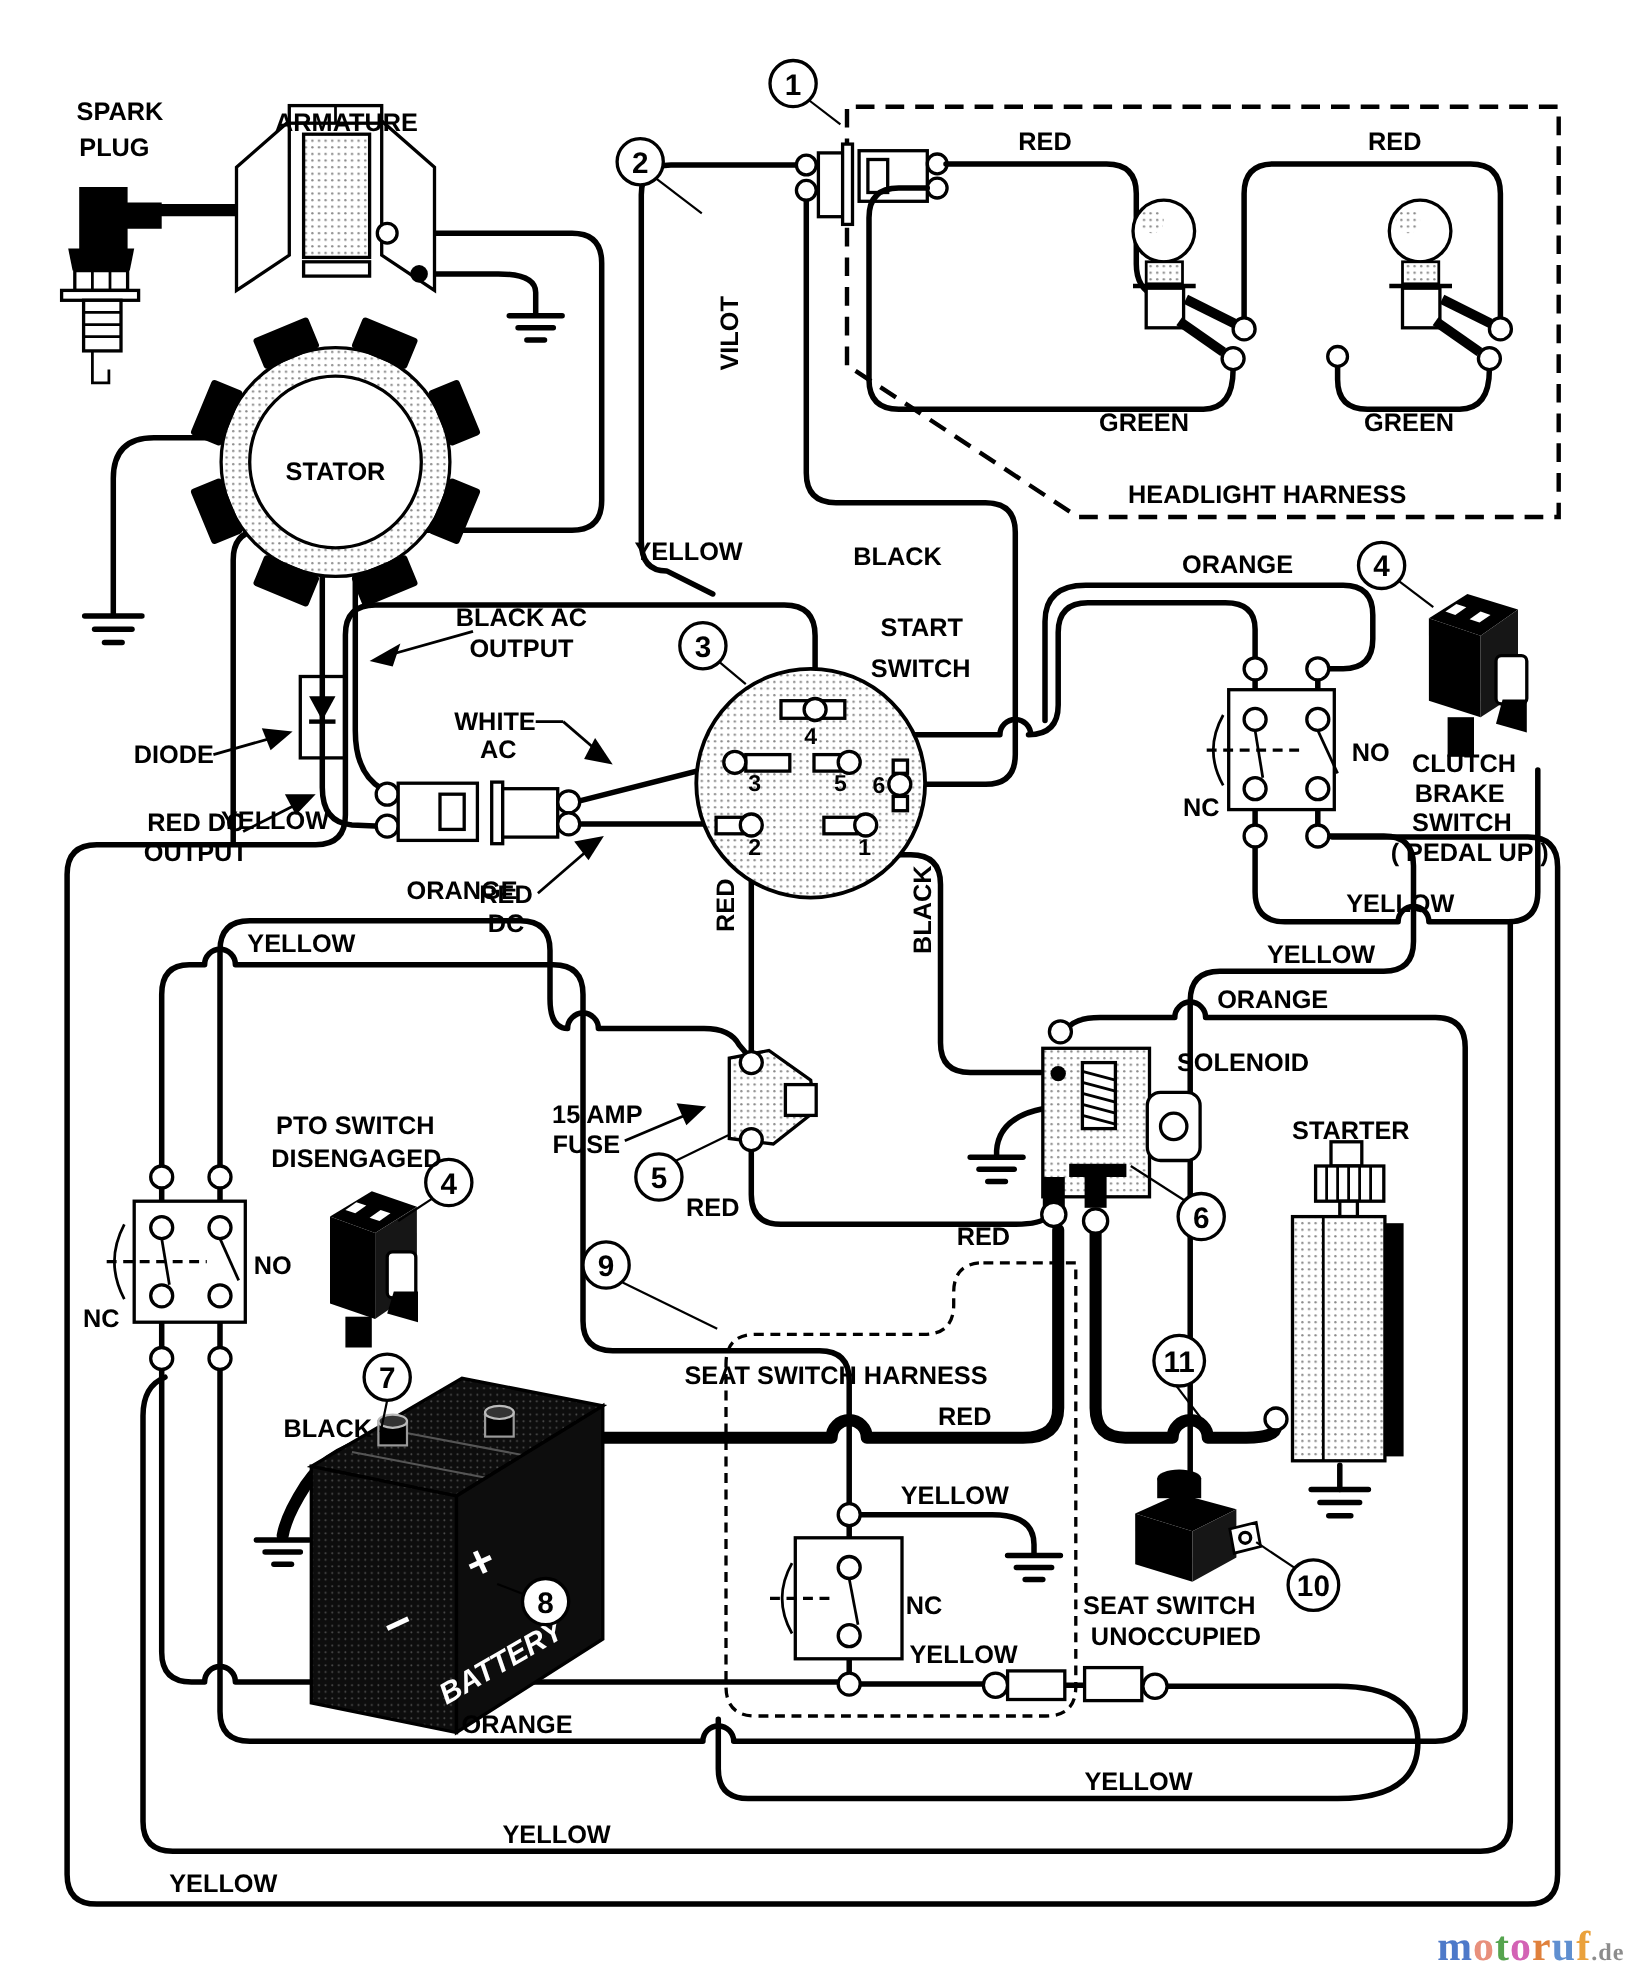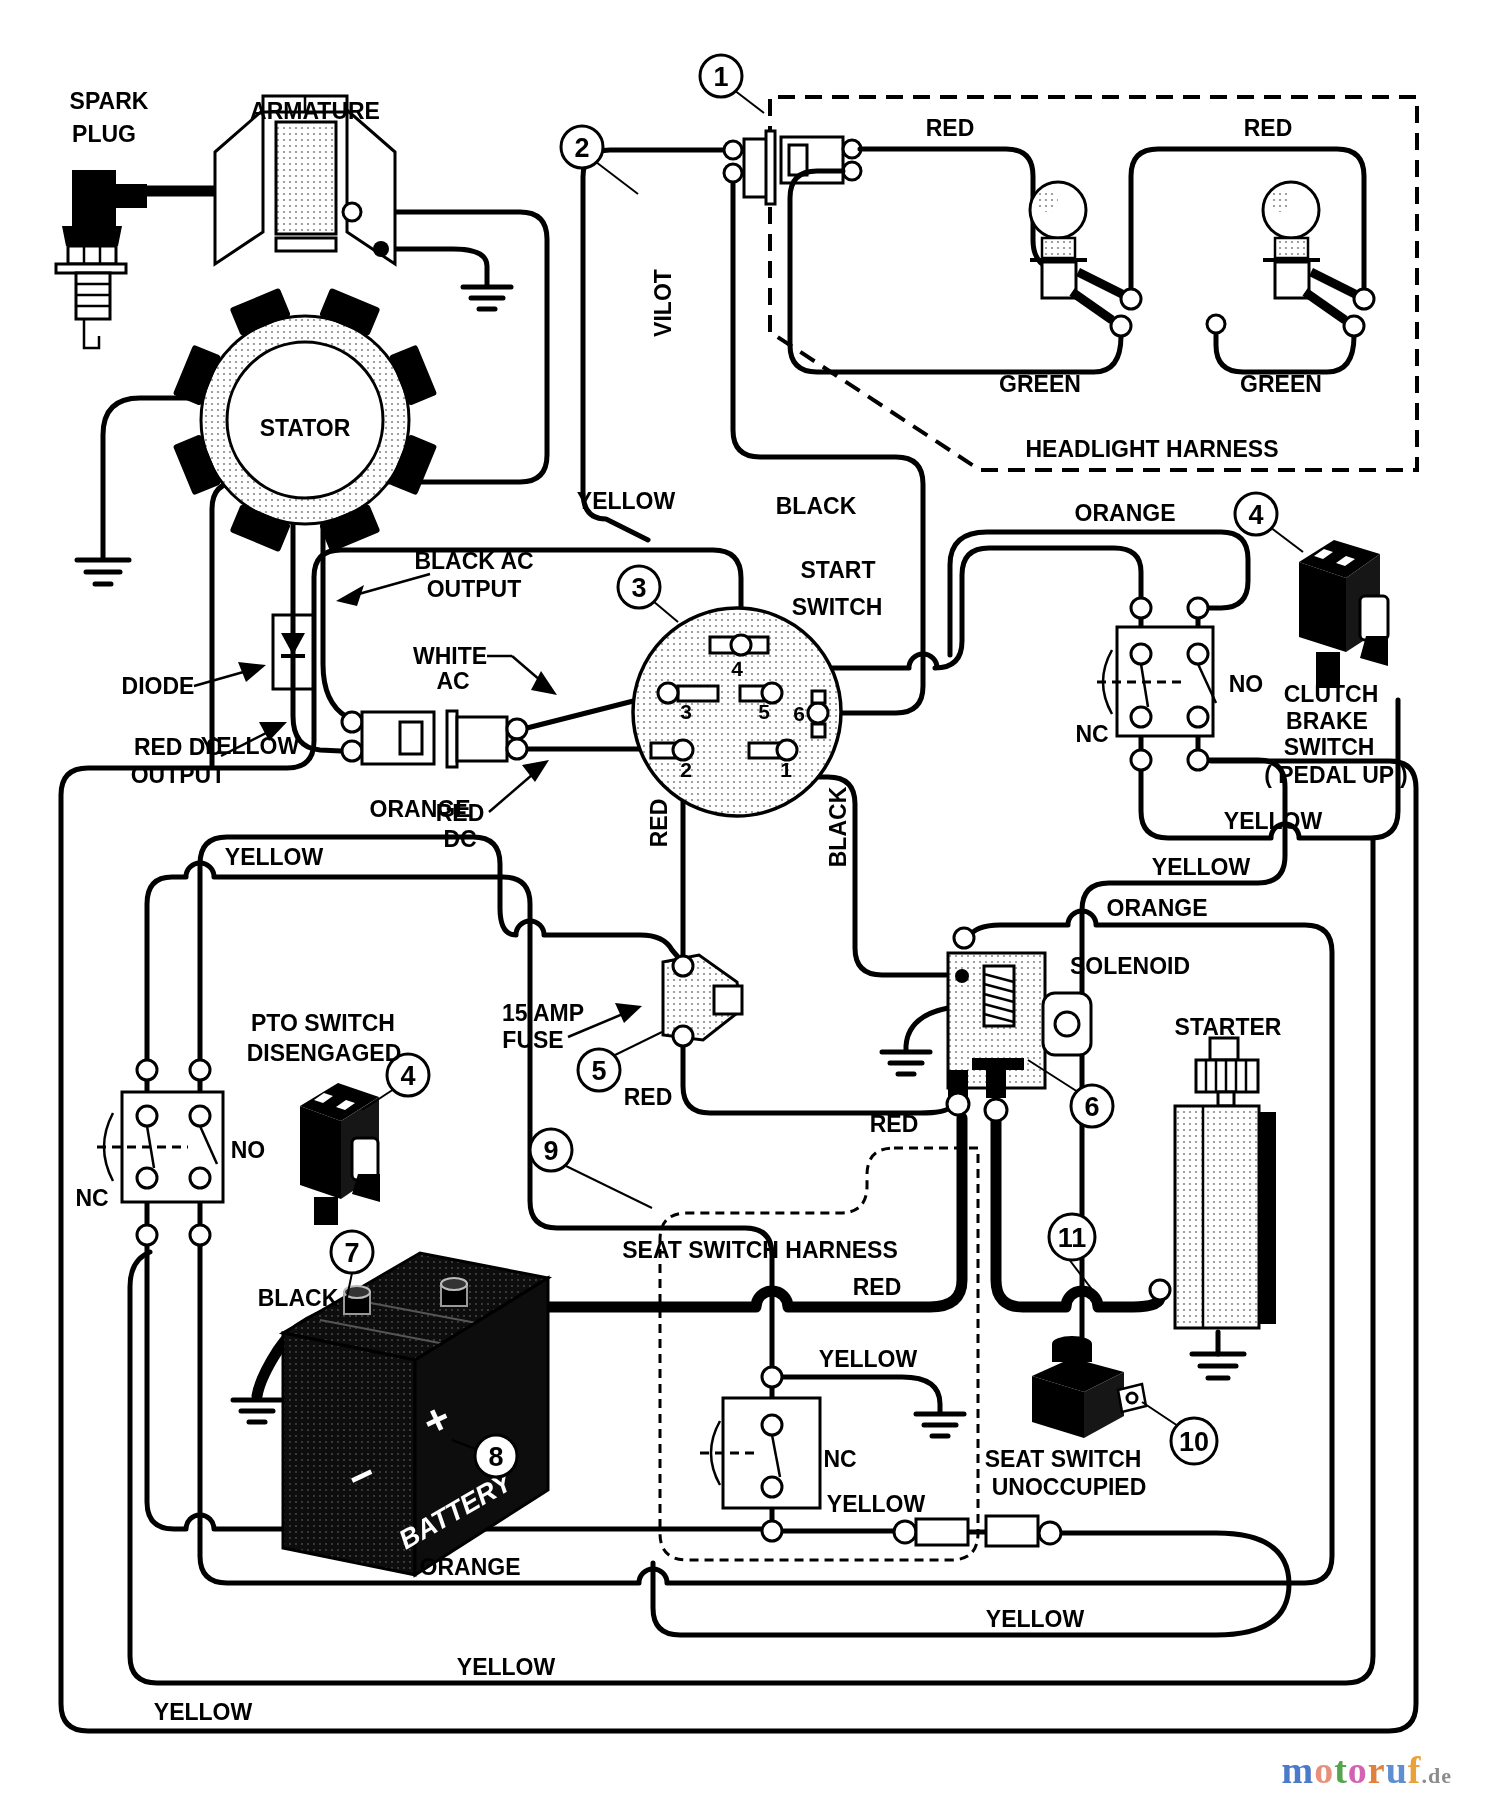--- a/index.html
+++ b/index.html
@@ -13,21 +13,21 @@
   .dash2{fill:none;stroke:#000;stroke-width:3;stroke-dasharray:9 6;}
   .comp{fill:#fff;stroke:#000;stroke-width:3;}
   .blk{fill:#000;stroke:none;}
   .dk{fill:#161616;stroke:none;}
   .tc{fill:#fff;stroke:#000;stroke-width:3;}
   .lb{font:bold 23px "Liberation Sans",sans-serif;fill:#000;text-anchor:middle;}
   .term{font:bold 21px "Liberation Sans",sans-serif;fill:#000;text-anchor:middle;}
   .call{font:bold 27px "Liberation Sans",sans-serif;fill:#000;text-anchor:middle;}
   .batxt{font:bold italic 27px "Liberation Sans",sans-serif;fill:#fff;text-anchor:middle;}
   .sign{font:bold 42px "Liberation Sans",sans-serif;fill:#fff;text-anchor:middle;}
-  .logo{position:absolute;right:39px;bottom:8px;font-family:"Liberation Serif",serif;
+  .logo{position:absolute;right:14px;bottom:8px;font-family:"Liberation Serif",serif;
         font-weight:bold;font-size:38px;letter-spacing:1px;}
   .logo .de{font-size:22px;}
 </style>
 </head>
 <body>
 
 <div class="stage">
 <svg width="1491" height="1800" viewBox="0 0 1491 1800">
   <defs>
     <pattern id="dots" width="6" height="6" patternUnits="userSpaceOnUse">

